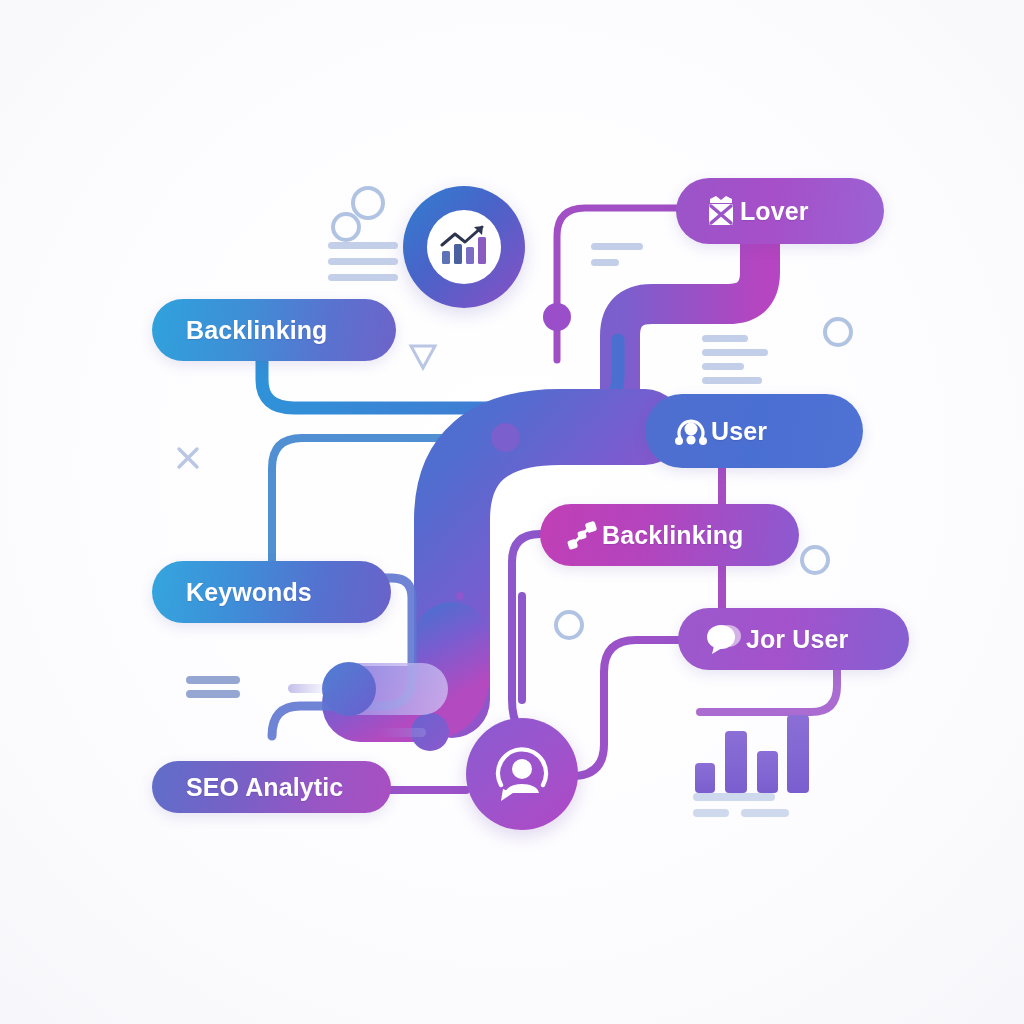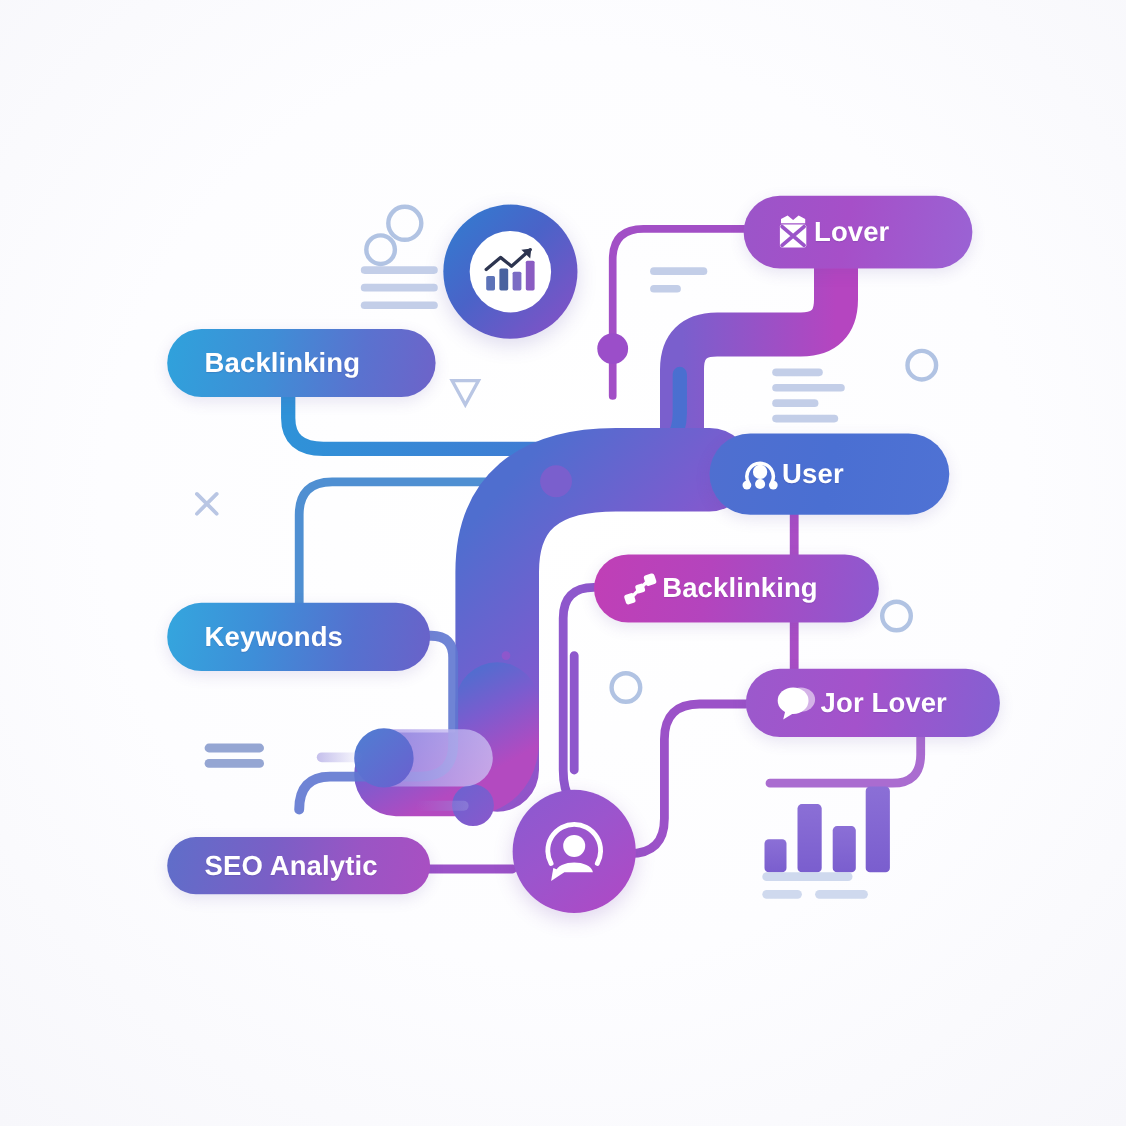--- a/index.html
+++ b/index.html
@@ -18,21 +18,21 @@
     box-shadow:0 4px 14px rgba(90,70,160,.14);
   }
   .pill .plabel{
     font-size:25px;font-weight:600;letter-spacing:.1px;line-height:1;
     color:#ffffff;text-shadow:0 1px 1px rgba(60,40,110,.18);
   }
   .pill .picon{display:flex;align-items:center;justify-content:center;flex:0 0 auto;}
 
   .p-backlinking-l{left:152px;top:299px;width:210px;height:62px;padding:0 0 0 34px;
     background:linear-gradient(100deg,#2fa2dc 0%,#3f8ed6 38%,#5a72cf 72%,#6e63c9 100%);}
-  .p-keywords{left:152px;top:548px;width:205px;height:62px;padding:0 0 0 34px;
+  .p-keywords{left:152px;top:561px;width:205px;height:62px;padding:0 0 0 34px;
     background:linear-gradient(100deg,#34a6de 0%,#3e8ed8 35%,#5571cf 70%,#6a62c9 100%);}
   .p-seo{left:152px;top:761px;width:205px;height:52px;padding:0 0 0 34px;
     background:linear-gradient(100deg,#5f6ec9 0%,#7a5fc6 40%,#9a55c4 72%,#a94fc2 100%);}
 
   .p-lover{left:676px;top:178px;width:180px;height:66px;padding:0 0 0 28px;
     background:linear-gradient(100deg,#9b55c9 0%,#a64fc8 45%,#9a63d4 100%);}
   .p-user{left:645px;top:394px;width:190px;height:74px;padding:0 0 0 28px;
     background:linear-gradient(100deg,#4f6fd0 0%,#4a6fd2 50%,#4f72d4 100%);}
   .p-backlinking-r{left:540px;top:504px;width:235px;height:62px;padding:0 0 0 24px;
     background:linear-gradient(100deg,#c03fb6 0%,#b444bd 40%,#8c5ad0 100%);}
@@ -187,21 +187,21 @@
   </div>
 
   <div class="pill p-jor">
     <span class="picon">
       <svg width="40" height="34" viewBox="0 0 40 34">
         <ellipse cx="24" cy="14" rx="13" ry="11" fill="#fff" opacity=".55"></ellipse>
         <ellipse cx="17" cy="15" rx="14" ry="12" fill="#fff"></ellipse>
         <path d="M10 24 L8 32 L18 26 Z" fill="#fff"></path>
       </svg>
     </span>
-    <span class="plabel">Jor Lover</span>
+    <span class="plabel">Jor User</span>
   </div>
 
   <div class="badge magnifier">
     <div class="mtail"></div>
     <div class="inner">
       <svg width="52" height="44" viewBox="0 0 52 44">
         <rect x="4" y="26" width="8" height="13" rx="1.5" fill="#5d73b8"></rect>
         <rect x="16" y="19" width="8" height="20" rx="1.5" fill="#49629f"></rect>
         <rect x="28" y="22" width="8" height="17" rx="1.5" fill="#7b6cc4"></rect>
         <rect x="40" y="12" width="8" height="27" rx="1.5" fill="#8a5cc2"></rect>

